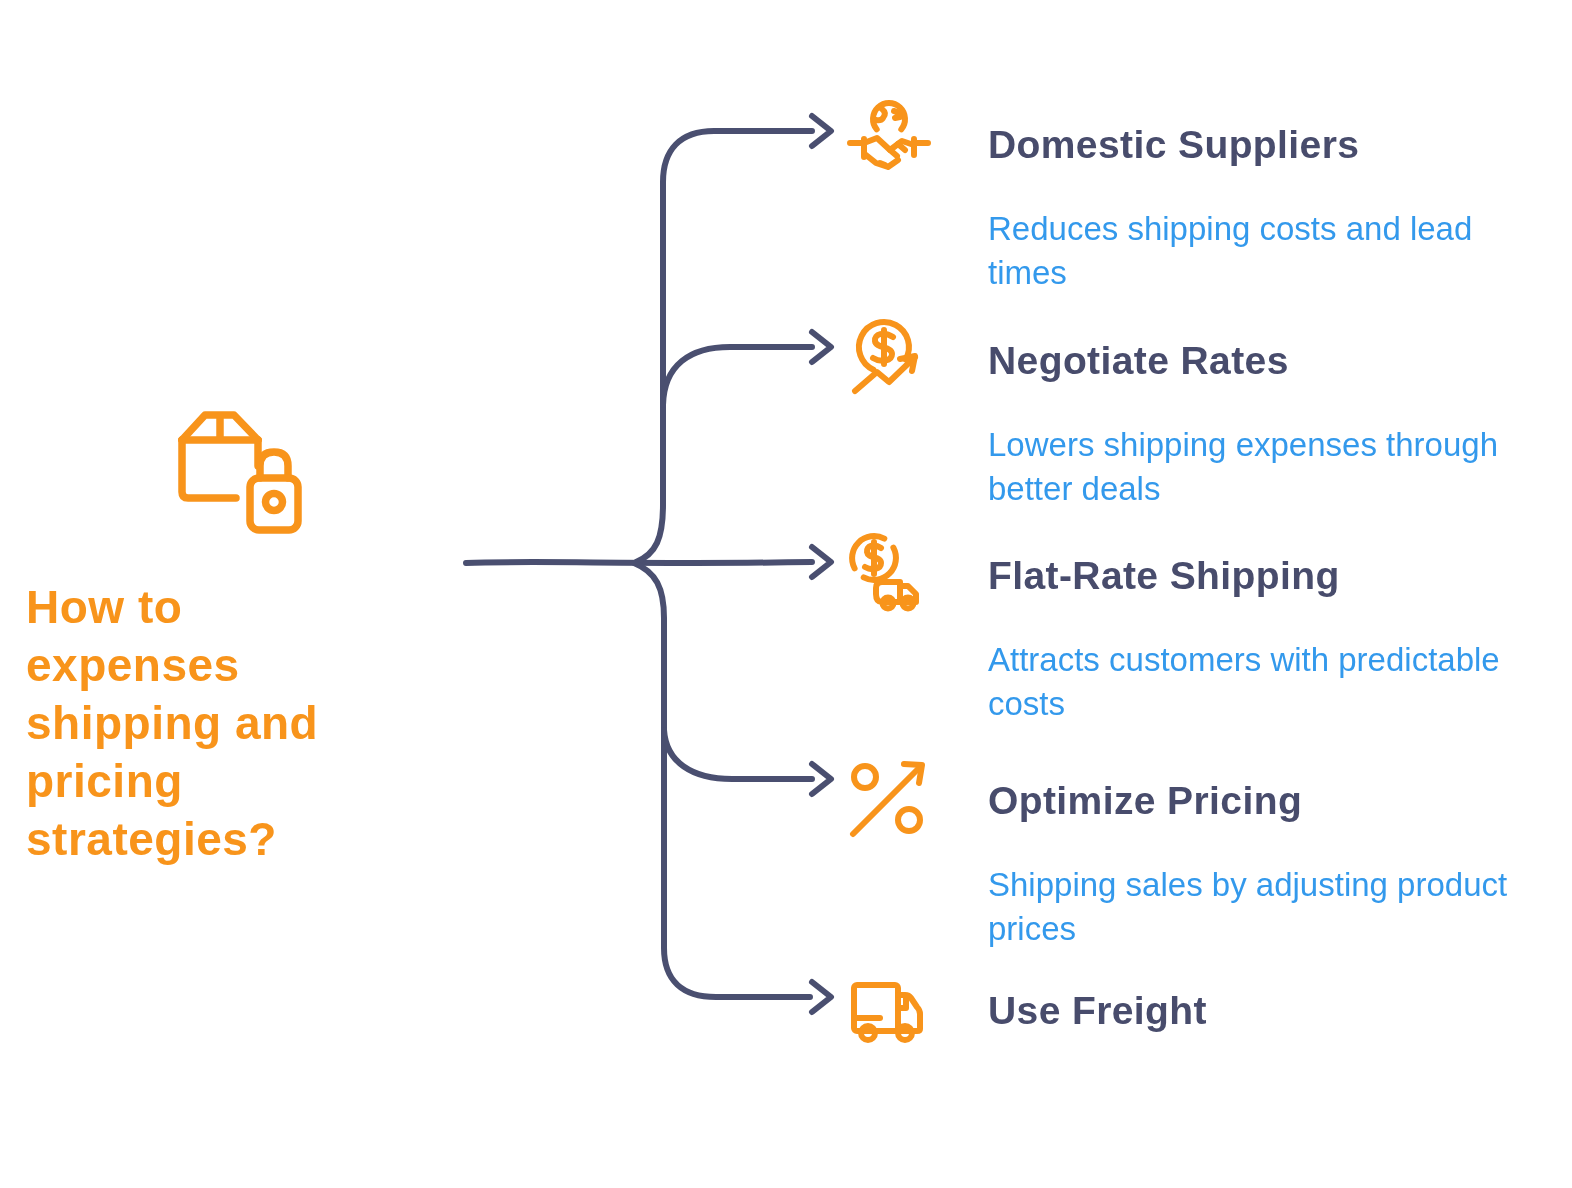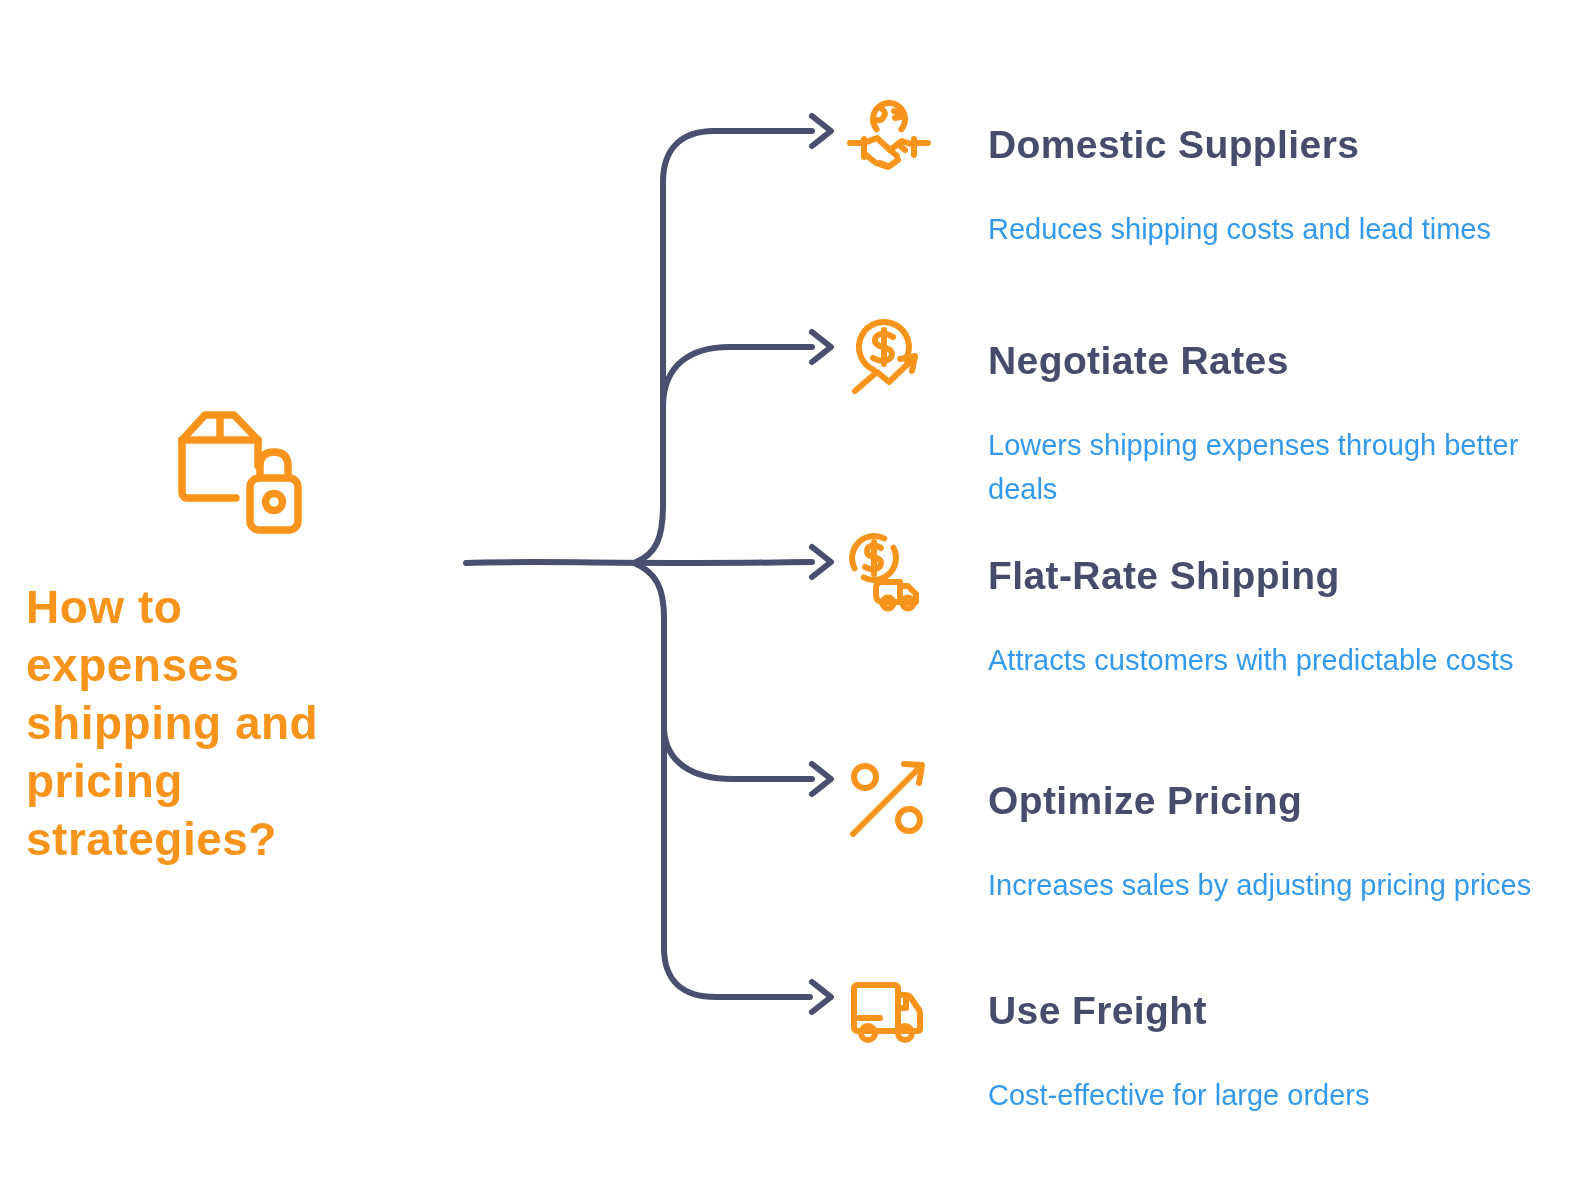--- a/index.html
+++ b/index.html
@@ -33,21 +33,21 @@
   
   .branch{position:absolute;left:843px;display:flex;align-items:flex-start;gap:36px;}
   .branch-icon{width:92px;height:92px;flex:0 0 92px;display:flex;align-items:center;justify-content:center;}
   .branch-text{margin-left:17px;padding-top:25px;width:600px;}
   .branch-title{
     color:var(--navy);font-size:39px;line-height:44px;font-weight:800;letter-spacing:.4px;
     white-space:nowrap;
   }
   .branch-desc{
     margin-top:40px;color:var(--blue);
-    font-size:29px;line-height:44px;font-weight:500;max-width:548px;
+    font-size:33px;line-height:44px;font-weight:500;max-width:548px;
   }
 </style>
 </head>
 <body>
 
 <div id="stage">
 
   <svg id="connector-svg" viewBox="0 0 1572 1188">
 
     <path class="line-stroke" d="M466,563 C540,560 640,565 812,562"></path>
@@ -154,36 +154,35 @@
         <g class="icon-stroke" stroke-width="6">
           <path d="M9,79 L77,11"></path>
           <path d="M60,9 L78,10 L75,28"></path>
           <circle cx="21" cy="22" r="11"></circle>
           <circle cx="65" cy="65" r="11"></circle>
         </g>
       </svg>
     </div>
     <div class="branch-text">
       <div class="branch-title">Optimize Pricing</div>
-      <div class="branch-desc">Increases sales by adjusting pricing prices</div>
+      <div class="branch-desc">Shipping sales by adjusting product prices</div>
     </div>
   </div>
 
   <div class="branch" style="top:964px">
     <div class="branch-icon">
       <svg width="90" height="90" viewBox="0 0 90 90">
         <g class="icon-stroke" stroke-width="6">
           <rect x="10" y="20" width="44" height="46" rx="3"></rect>
           <path d="M13,53 H36"></path>
           <path d="M54,30 H61 Q65,30 67,33 L73,42 Q76,45 76,49 V64 Q76,66 73,66 H54"></path>
           <path d="M54,43 H62 M62,43 V31"></path>
           <circle cx="24" cy="68" r="7"></circle>
           <circle cx="61" cy="68" r="7"></circle>
         </g>
       </svg>
     </div>
     <div class="branch-text">
       <div class="branch-title">Use Freight</div>
-      <div class="branch-desc">Cost-effective for large orders</div>
     </div>
   </div>
 
 </div>
 
 </body></html>

